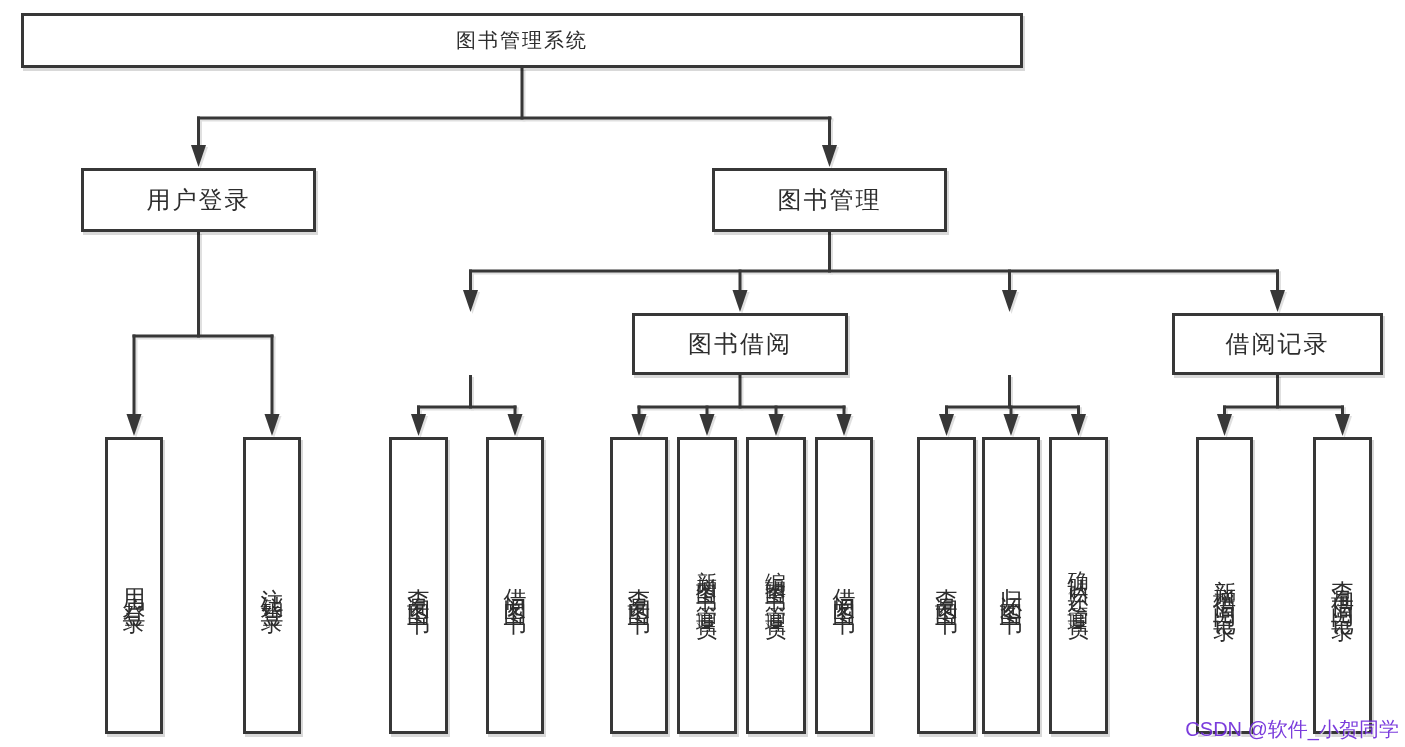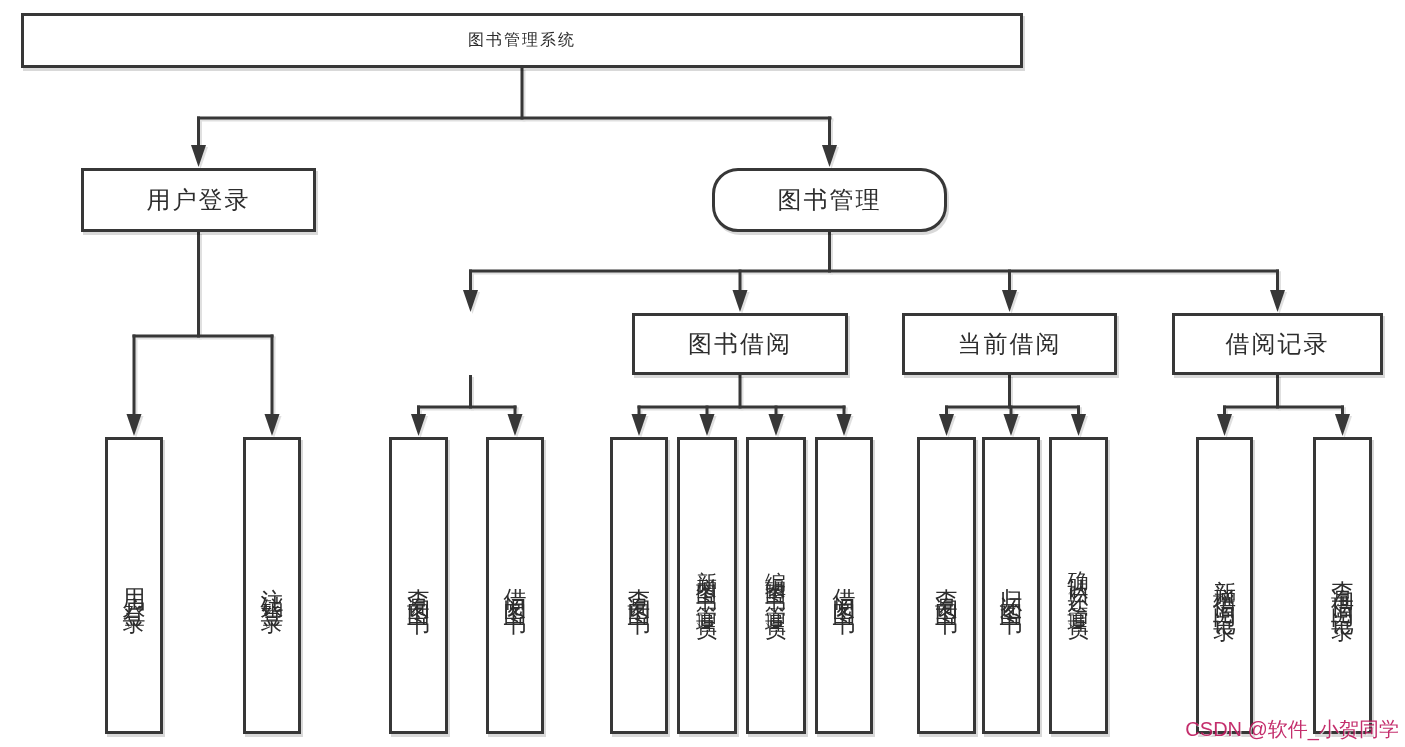--- a/index.html
+++ b/index.html
@@ -42,41 +42,41 @@
     justify-content: center;
     color: #2d2d2d;
   }
   .h-label {
     font-size: 24px;
     letter-spacing: 2px;
     white-space: nowrap;
     color: #2d2d2d;
   }
   .root .h-label {
-    font-size: 16px;
+    font-size: 20px;
   }
   .v-label {
     writing-mode: vertical-rl;
     text-orientation: mixed;
     font-size: 23px;
     letter-spacing: 8px;
     line-height: 1;
     color: #2d2d2d;
     white-space: nowrap;
   }
   .v-label.long {
     font-size: 21px;
     letter-spacing: 7px;
   }
   .watermark {
     position: absolute;
     right: 6px;
     bottom: 4px;
     font-size: 20px;
-    color: #be185d;
+    color: #6d28d9;
     opacity: 0.9;
     white-space: nowrap;
     z-index: 5;
     text-shadow: 1px 1px 0 rgba(255,255,255,0.8);
     margin-left: 36px;
   }
 </style>
 </head>
 <body>
 
@@ -158,30 +158,27 @@
     </g>
   </svg>
 
   <div class="node root" style="left:21px; top:13px; width:1002px; height:55px;">
     <span class="h-label">图书管理系统</span>
   </div>
 
   <div class="node" style="left:81px; top:168px; width:235px; height:64px;">
     <span class="h-label">用户登录</span>
   </div>
-  <div class="node" style="left:712px; top:168px; width:235px; height:64px;border-radius:26px;">
+  <div class="node" style="left:712px; top:168px; width:235px; height:64px;">
     <span class="h-label">图书管理</span>
   </div>
 
   <div class="node" style="left:632px; top:313px; width:216px; height:62px;justify-content:center;">
     <span class="h-label">图书借阅</span>
   </div>
-  <div class="node" style="left:902px; top:313px; width:215px; height:62px;">
-    <span class="h-label">当前借阅</span>
-  </div>
   <div class="node" style="left:1172px; top:313px; width:211px; height:62px;">
     <span class="h-label">借阅记录</span>
   </div>
 
   <div class="node leaf" style="left:105px; top:437px; width:58px; height:297px;">
     <span class="v-label">用户登录</span>
   </div>
   <div class="node leaf" style="left:243px; top:437px; width:58px; height:297px;">
     <span class="v-label">注销登录</span>
   </div>

